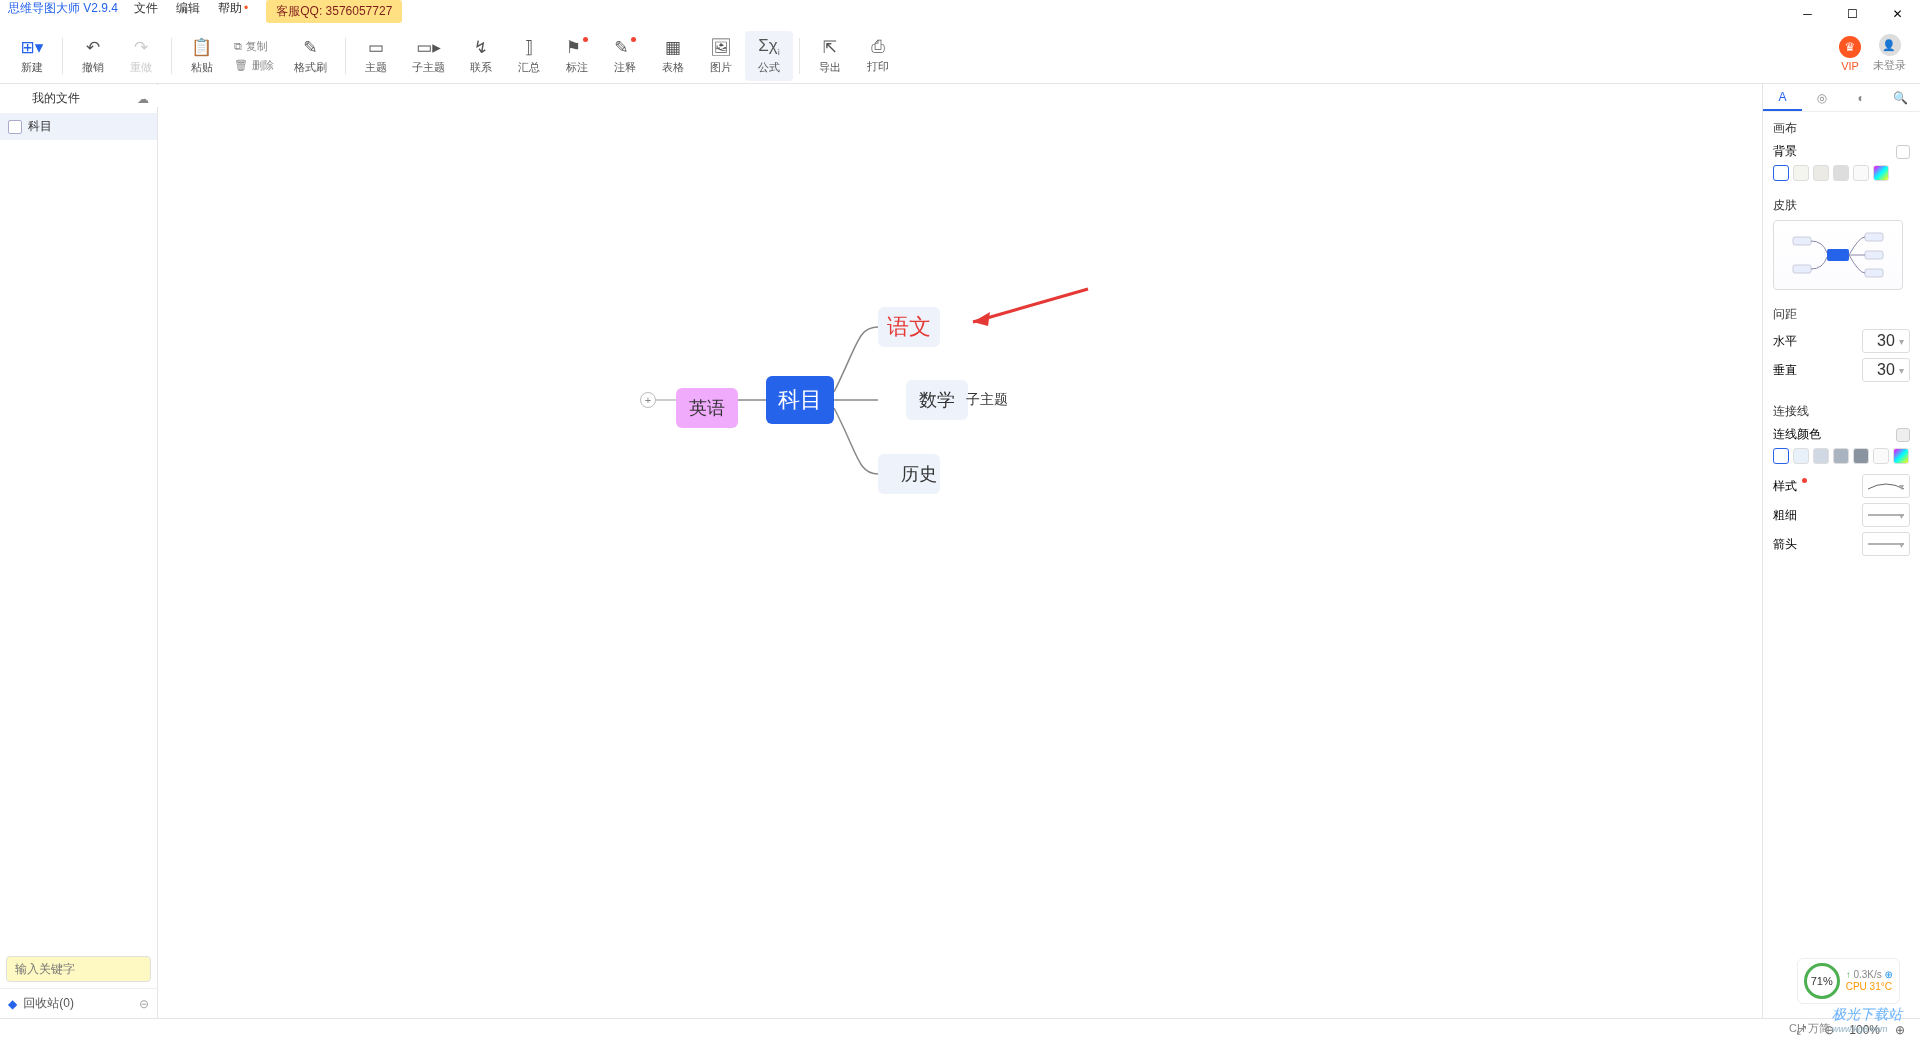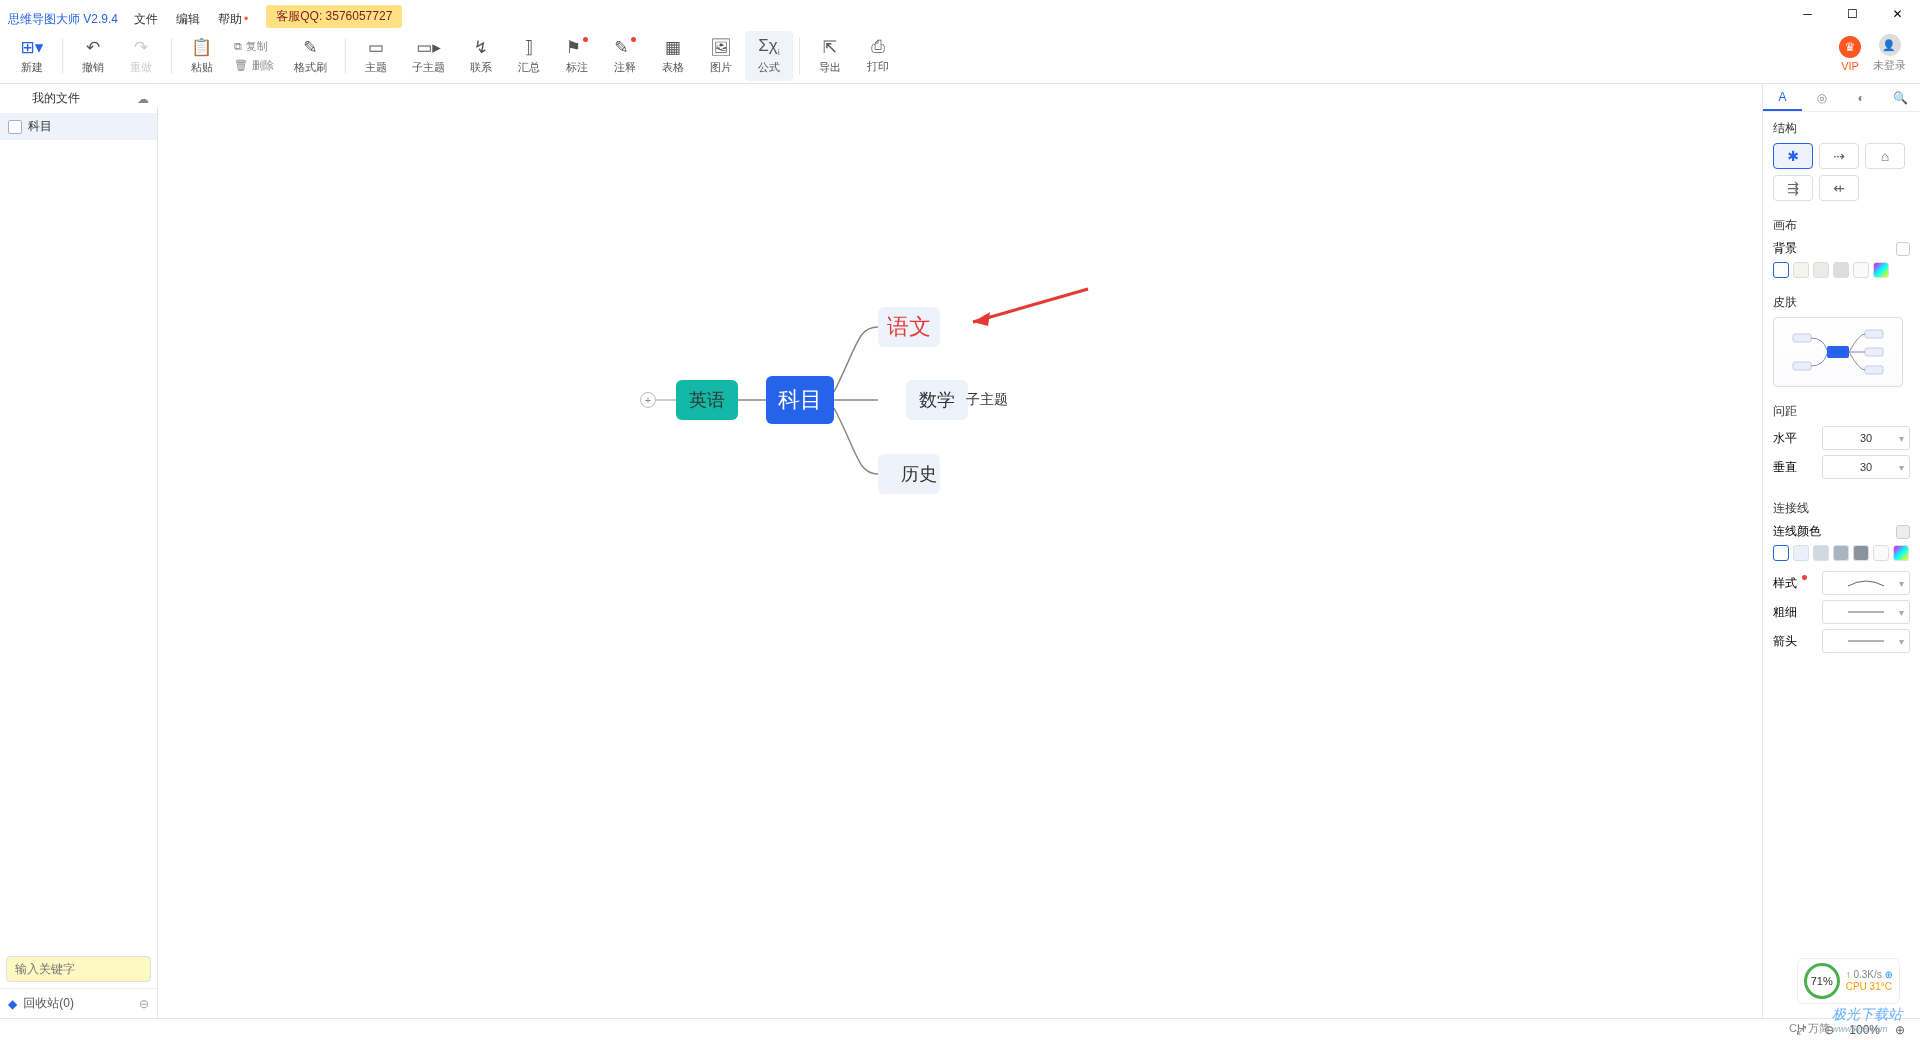--- a/index.html
+++ b/index.html
@@ -1,19 +1,19 @@
 <!DOCTYPE html>
 <html><head>
 <meta charset="utf-8">
 <style>
 * { margin: 0; padding: 0; box-sizing: border-box; font-family: -apple-system, "Microsoft YaHei", sans-serif; }
 body { width: 1920px; height: 1040px; background: #fff; overflow: hidden; position: relative; }
 
 
-.titlebar { height: 28px; display: flex; align-items: flex-end; padding: 0 8px; font-size: 12px; }
+.titlebar { height: 28px; display: flex; align-items: flex-start; padding: 0 8px; font-size: 12px; }
 .app-title { color: #2563eb; font-weight: 500; margin-right: 16px; }
 .menu-item { color: #333; margin-right: 18px; cursor: pointer; }
 .help-dot { color: #ff5722; margin-left: 2px; }
 .qq-badge { background: #ffe082; color: #7f1d1d; padding: 3px 10px; border-radius: 3px; font-size: 12px; }
 .window-controls { position: absolute; right: 0; top: 0; display: flex; }
 .win-btn { width: 45px; height: 28px; display: flex; align-items: center; justify-content: center; cursor: pointer; }
 
 
 .toolbar { height: 56px; display: flex; align-items: center; border-bottom: 1px solid #e5e5e5; padding: 0 8px; position: relative; }
 .tool-btn { display: flex; flex-direction: column; align-items: center; justify-content: center; padding: 4px 12px; cursor: pointer; min-width: 48px; height: 50px; font-size: 11px; color: #555; }
@@ -37,39 +37,39 @@
 .lp-search { margin: 0px 6px 6px; margin-top:auto; }
 .lp-search input { width: 100%; border: 1px solid #e0e0e0; border-radius: 4px; padding: 5px 8px; font-size: 12px; background: #fef9c3; color:#888; }
 .lp-recycle { display: flex; align-items: center; padding: 6px 8px; font-size: 12px; color: #555; border-top: 1px solid #eee; }
 .lp-collapse { position:absolute; top:0px; right:-16px; width:16px; height:24px; border:1px solid #ddd; border-left:none; background:#fff; display:flex; align-items:center; justify-content:center; font-size:10px; color:#666; cursor:pointer; border-radius:0 4px 4px 0; }
 
 
 .canvas { position: absolute; top: 84px; left: 158px; right: 158px; bottom: 22px; background: #fff; }
 .node { position: absolute; border-radius: 6px; display: flex; align-items: center; justify-content: center; font-size: 16px; }
 .node-center { background: #2563eb; color: #fff; width: 68px; height: 48px; font-size: 22px; font-weight: 500; }
 .node-b { background: #eef2fa; color: #333; width: 62px; height: 40px; font-size: 18px; }
-.node-left { background: #14b8a6; color: #333; width: 62px; height: 40px; font-size: 18px; }
+.node-left { background: #f0abfc; color: #333; width: 62px; height: 40px; font-size: 18px; margin-top: 8px; }
 .node-red { color: #e53935; font-size: 22px; }
 .add-dot { position:absolute; width:16px; height:16px; border:1px solid #bbb; border-radius:50%; display:flex; align-items:center; justify-content:center; font-size:11px; color:#888; cursor:pointer; background:#fff; }
 .sub-text { position:absolute; font-size:14px; color:#333; }
 svg.conn { position:absolute; overflow:visible; pointer-events:none; }
 
 
 .right-panel { position: absolute; top: 84px; right: 0; width: 158px; height: calc(100% - 84px - 22px); background: #fff; border-left: 1px solid #e5e5e5; font-size: 12px; overflow: hidden; }
 .rp-tabs { display: flex; border-bottom: 1px solid #eee; height: 28px; }
 .rp-tab { flex: 1; display: flex; align-items: center; justify-content: center; cursor: pointer; color: #888; }
 .rp-tab.active { color: #2563eb; border-bottom: 2px solid #2563eb; }
 .rp-section { padding: 8px 10px; }
 .rp-title { font-size: 12px; font-weight: 500; color: #333; margin-bottom: 6px; }
 .rp-grid { display: flex; gap: 6px; flex-wrap: wrap; }
 .rp-btn { width: 40px; height: 26px; border: 1px solid #ddd; border-radius: 4px; display: flex; align-items: center; justify-content: center; cursor: pointer; color: #666; font-size: 14px; }
 .rp-btn.active { background: #eef2fa; border-color: #2563eb; color: #2563eb; }
 .rp-skin { width: 130px; height: 70px; border: 1px solid #ddd; border-radius: 4px; margin-top:4px; background: linear-gradient(#fff,#fcfcff); display:flex; align-items:center; justify-content:center; }
 .rp-row { display: flex; align-items: center; justify-content: space-between; margin: 5px 0; }
-.rp-sel { width: 88px; height: 24px; border: 1px solid #ddd; border-radius: 3px; display: flex; align-items: center; justify-content: center; font-size: 11px; color: #333; position:relative; }
+.rp-sel { width: 48px; height: 24px; border: 1px solid #ddd; border-radius: 3px; display: flex; align-items: center; justify-content: center; font-size: 16px; color: #333; position:relative; }
 .rp-sel::after { content:"▾"; position:absolute; right:5px; color:#aaa; font-size:10px; }
 .sw { width: 16px; height: 16px; border-radius: 3px; border: 1px solid #ddd; }
 .sw-row { display:flex; gap:4px; margin-top:4px; }
 .rp-expand { position:absolute; top:0px; left:-16px; width:16px; height:24px; border:1px solid #ddd; border-right:none; background:#fff; display:flex; align-items:center; justify-content:center; font-size:10px; color:#666; cursor:pointer; border-radius:4px 0 0 4px; }
 
 
 .statusbar { position: absolute; bottom: 0; left: 0; right: 0; height: 22px; border-top: 1px solid #e5e5e5; display: flex; align-items: center; justify-content: flex-end; padding: 0 12px; font-size: 12px; color: #555; gap: 12px; }
 .sb-ic { width:16px; height:16px; display:inline-flex; align-items:center; justify-content:center; color:#666; cursor:pointer; }
 
 
@@ -233,30 +233,20 @@
 
 <div class="right-panel">
   <div class="rp-expand">|⟩</div>
   <div class="rp-tabs">
     <div class="rp-tab active">A</div>
     <div class="rp-tab">◎</div>
     <div class="rp-tab">◐</div>
     <div class="rp-tab">🔍</div>
   </div>
 
-  <div class="rp-section">
-    <div class="rp-title">结构</div>
-    <div class="rp-grid">
-      <div class="rp-btn active">✱</div>
-      <div class="rp-btn">⇢</div>
-      <div class="rp-btn">⌂</div>
-      <div class="rp-btn">⇶</div>
-      <div class="rp-btn">⇷</div>
-    </div>
-  </div>
 
   <div class="rp-section">
     <div class="rp-title">画布</div>
     <div class="rp-row">
       <span>背景</span>
       <span style="width:14px;height:14px;border:1px solid #ccc;border-radius:3px;"></span>
     </div>
     <div class="sw-row">
       <span class="sw" style="background:#fff;border-color:#2563eb;"></span>
       <span class="sw" style="background:#f5f5f0;"></span>

